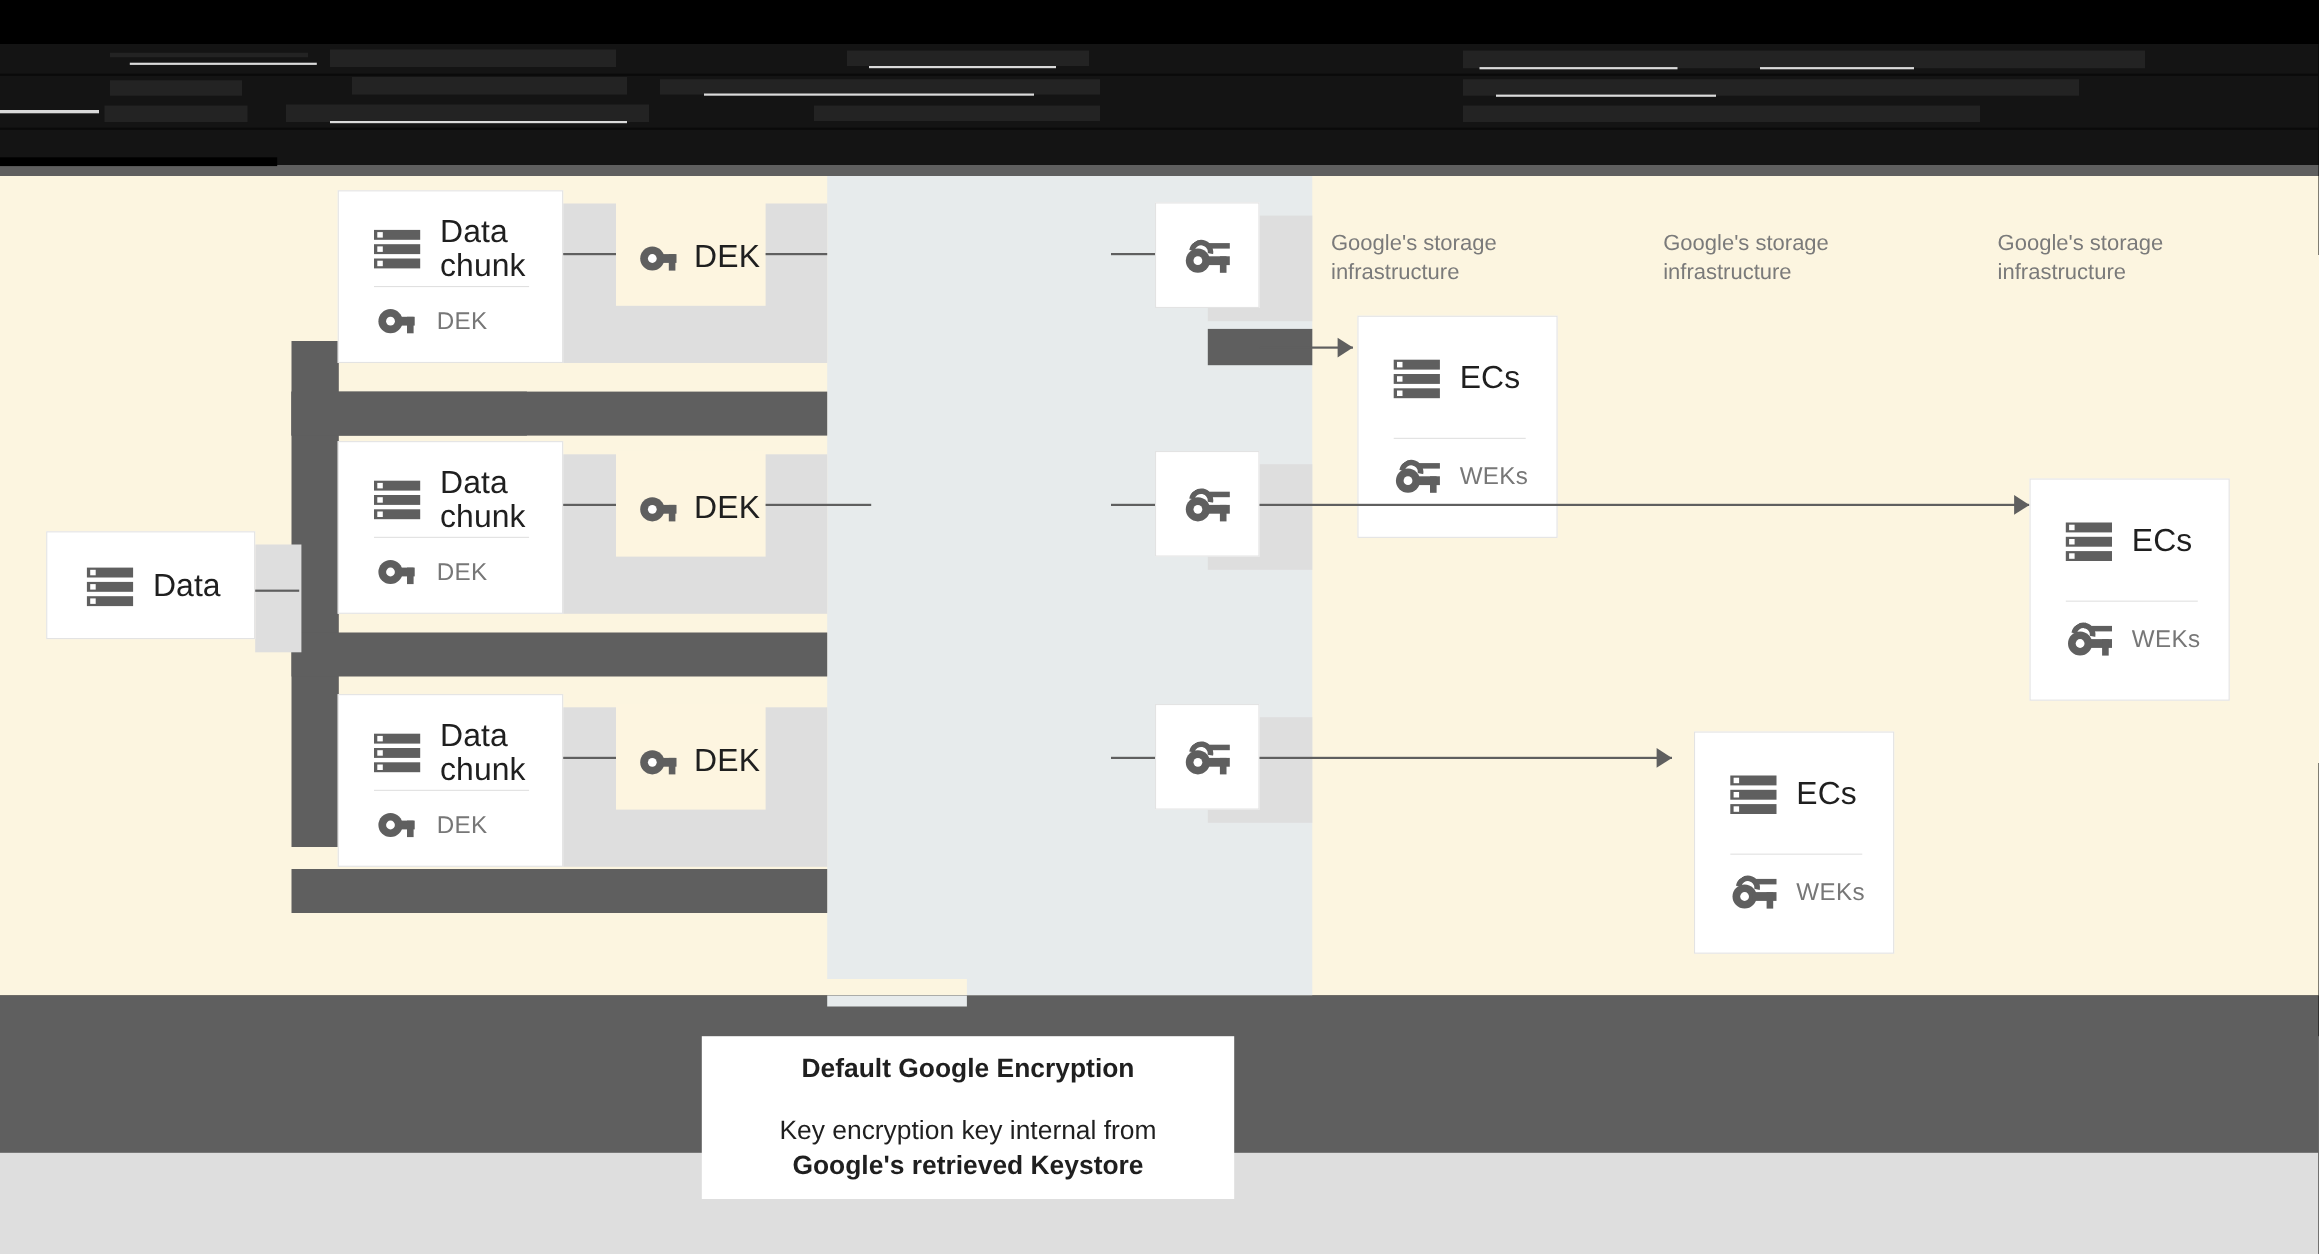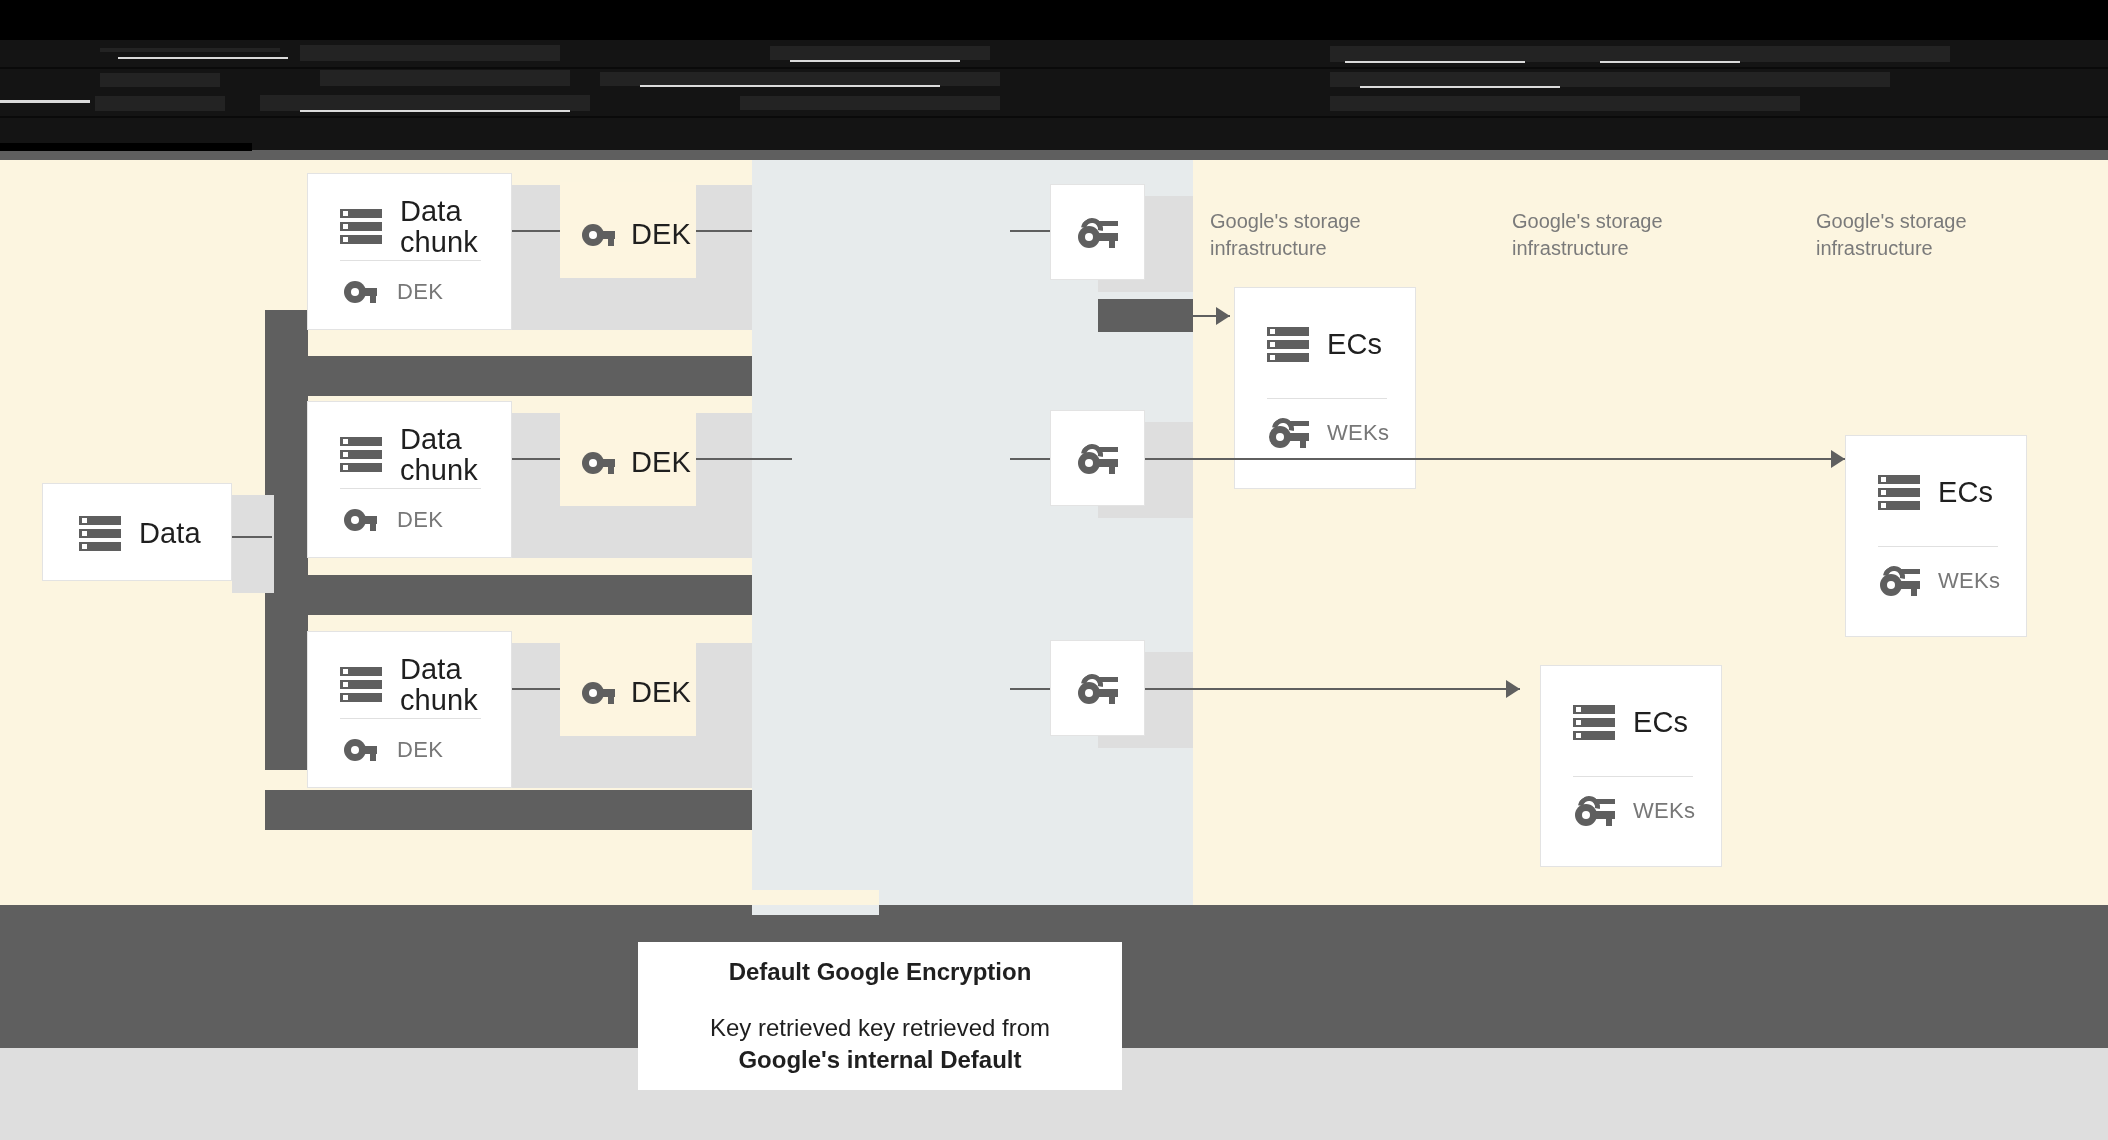--- a/index.html
+++ b/index.html
@@ -406,17 +406,17 @@
       </div>
     </div>
   </div>
 
   <div class="bottombg"></div>
   <div class="darkband"></div>
   <div class="midcol-bot"></div>
 
   <div class="caption">
     <div class="cap-title">Default Google Encryption</div>
-    <div class="cap-l1">Key retrieved key retrieved from</div>
-    <div class="cap-l2">Google's internal Default</div>
+    <div class="cap-l1">Key encryption key internal from</div>
+    <div class="cap-l2">Google's retrieved Keystore</div>
   </div>
 
 </div>
 
 </body></html>

